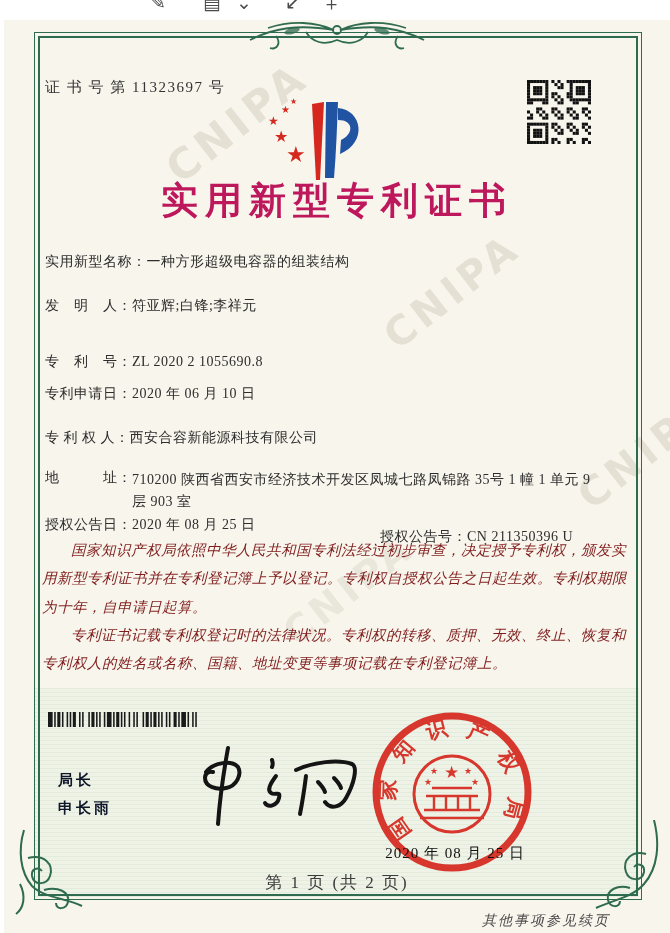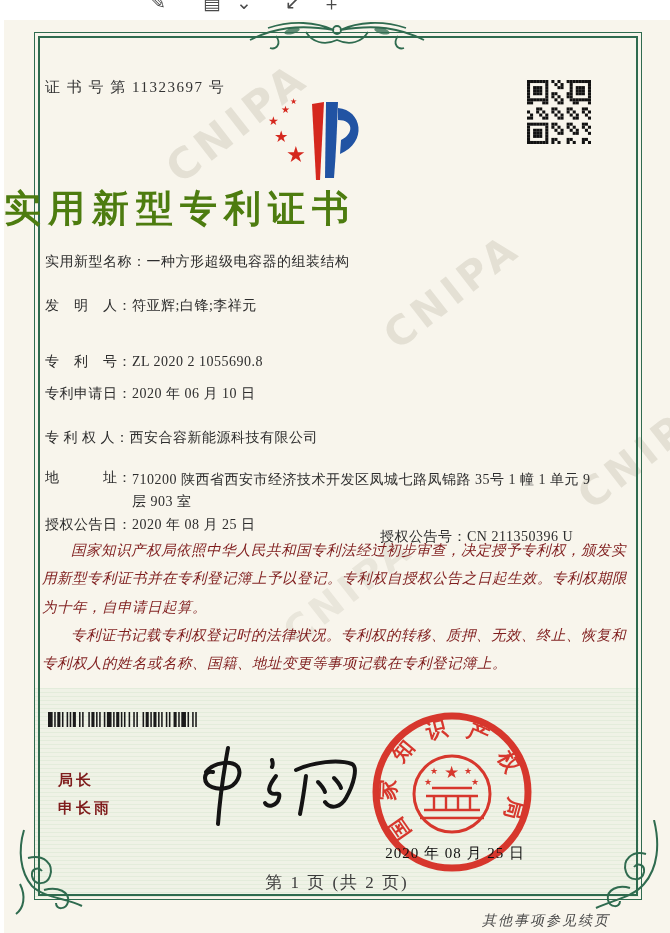--- a/index.html
+++ b/index.html
@@ -16,37 +16,37 @@
   
   #band{position:absolute;left:31px;top:668px;width:604px;height:209px;
         background:repeating-linear-gradient(0deg,#e3ecdb 0 1px,#eff2e6 1px 4px);}
   
   .wm{position:absolute;font-family:"DejaVu Sans",sans-serif;font-weight:bold;
       color:rgba(105,100,72,0.14);letter-spacing:5px;transform:rotate(-38deg);white-space:nowrap;}
   
   #cert-no{position:absolute;left:41px;top:58px;font-size:15px;letter-spacing:1.5px;color:#333;}
   #qr{position:absolute;left:523px;top:60px;}
   #logo{position:absolute;left:250px;top:60px;}
-  #title{position:absolute;left:0;top:164px;width:100%;font-size:37px;
-         font-weight:600;letter-spacing:7px;color:#4d7c0f;}
+  #title{position:absolute;left:0;top:156px;width:100%;text-align:center;font-size:37px;
+         font-weight:600;letter-spacing:7px;color:#be185d;}
   
   .row{position:absolute;left:41px;font-size:14px;letter-spacing:.5px;color:#2d2d2d;white-space:nowrap;}
   .row .lbl{color:#2d2d2d;}
   #row-address{white-space:normal;}
   #row-address .lbl{display:inline-block;vertical-align:top;}
   #row-address .val{display:inline-block;width:468px;line-height:1.6;vertical-align:top;}
   #grant-no{position:absolute;left:335px;top:12px;}
   
   #paras{position:absolute;left:38px;top:516px;width:586px;}
   #paras p{margin:0;font-size:14.5px;font-style:italic;line-height:1.95;color:#7f1d1d;
            text-indent:2em;letter-spacing:.5px;}
   
   #barcode{position:absolute;left:44px;top:692px;}
   #director{position:absolute;left:54px;top:746px;font-family:"Liberation Sans","DejaVu Sans",sans-serif;
-            font-weight:700;font-size:15px;color:#7f1d1d;letter-spacing:3px;line-height:28px;}
+            font-weight:700;font-size:15px;color:#0f172a;letter-spacing:3px;line-height:28px;}
   #signature{position:absolute;left:188px;top:720px;}
   #seal{position:absolute;left:364px;top:688px;}
   #seal-date{position:absolute;left:346px;top:824px;width:210px;text-align:center;
              font-size:15px;color:#111;letter-spacing:1px;z-index:5;}
   #page-info{position:absolute;left:0;top:851px;width:100%;text-align:center;
              font-size:17px;color:#3c3c3c;letter-spacing:2px;}
   #cont-note{position:absolute;left:0;top:892px;width:100%;text-align:right;padding-right:60px;
              box-sizing:border-box;font-size:14px;font-style:italic;color:#4a4a4a;letter-spacing:2px;}
   
   .orn{position:absolute;color:#2f6b4f;}

